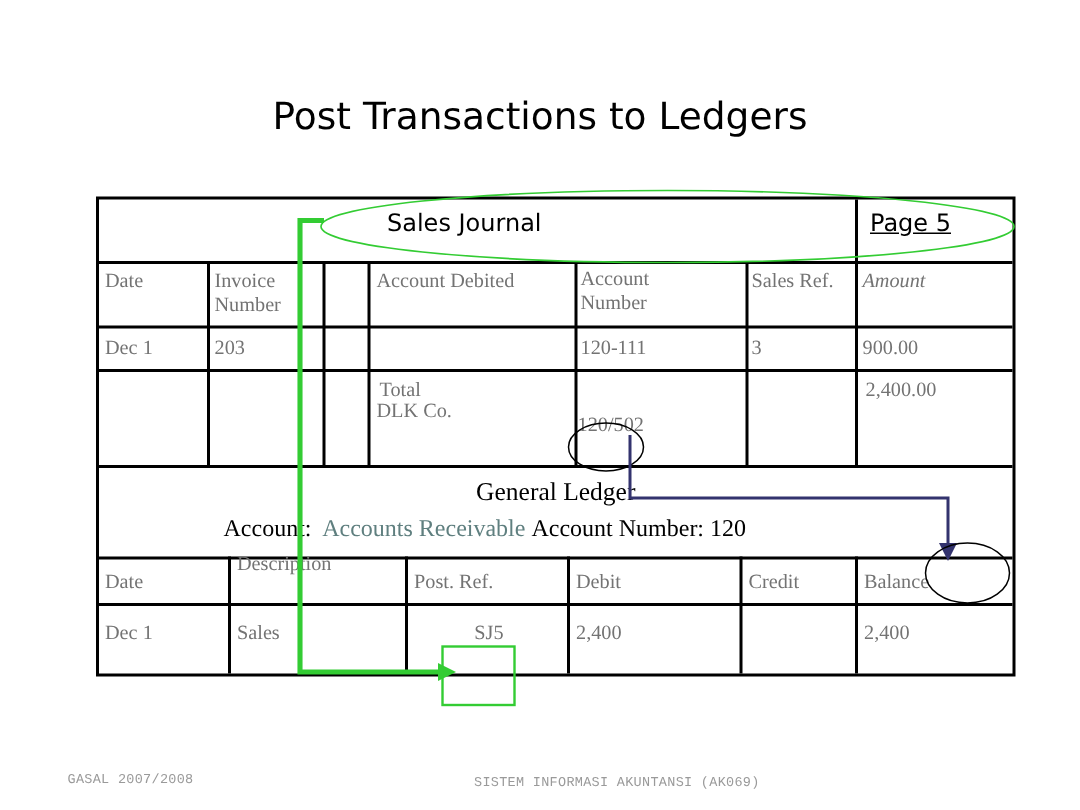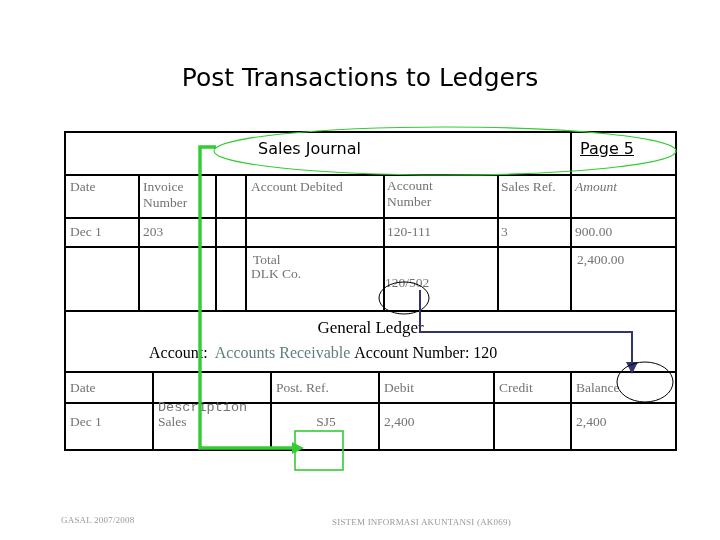--- a/index.html
+++ b/index.html
@@ -94,25 +94,24 @@
     color: #000000;
     white-space: nowrap;
   }
   .gl-account .acct-name {
     color: #5f7f7f;
   }
 
   
   .footer-left, .footer-center {
     position: absolute;
-    font-family: Liberation Serif, serif;
+    font-family: Liberation Mono, monospace;
     font-size: 9px;
     color: #9a9a9a;
     letter-spacing: 0.2px;
-    margin-left: 16px;
   }
   .footer-left { left: 45px; top: 515px; }
   .footer-center { left: 316px; top: 517px; }
 
   
   .overlay {
     position: absolute;
     left: 0; top: 0;
     width: 720px;
     height: 540px;
@@ -174,21 +173,21 @@
   <div class="cell" style="left:385px; top:275px;">120/502</div>
   <div class="cell" style="left:577px; top:252px;">2,400.00</div>
 
   <div class="gl-title" style="left:64px; top:318px; width:613px;">General Ledger</div>
 
   <div class="gl-account" style="left:149px; top:344px;">
     <span>Account:</span><span>&nbsp; </span><span class="acct-name">Accounts Receivable</span><span>&nbsp;</span><span>Account Number: 120</span>
   </div>
 
   <div class="cell" style="left:70px;  top:380px;">Date</div>
-  <div class="cell" style="left:158px; top:400px;font-family:Liberation Mono, monospace;">Description</div>
+  <div class="cell" style="left:158px; top:368px;">Description</div>
   <div class="cell" style="left:276px; top:380px;">Post. Ref.</div>
   <div class="cell" style="left:384px; top:380px;">Debit</div>
   <div class="cell" style="left:499px; top:380px;">Credit</div>
   <div class="cell" style="left:576px; top:380px;">Balance</div>
 
   <div class="cell" style="left:70px;  top:414px;">Dec 1</div>
   <div class="cell" style="left:158px; top:414px;">Sales</div>
   <div class="cell center" style="left:276px; top:414px; width:100px;">SJ5</div>
   <div class="cell" style="left:384px; top:414px;">2,400</div>
   <div class="cell" style="left:499px; top:414px;"></div>

